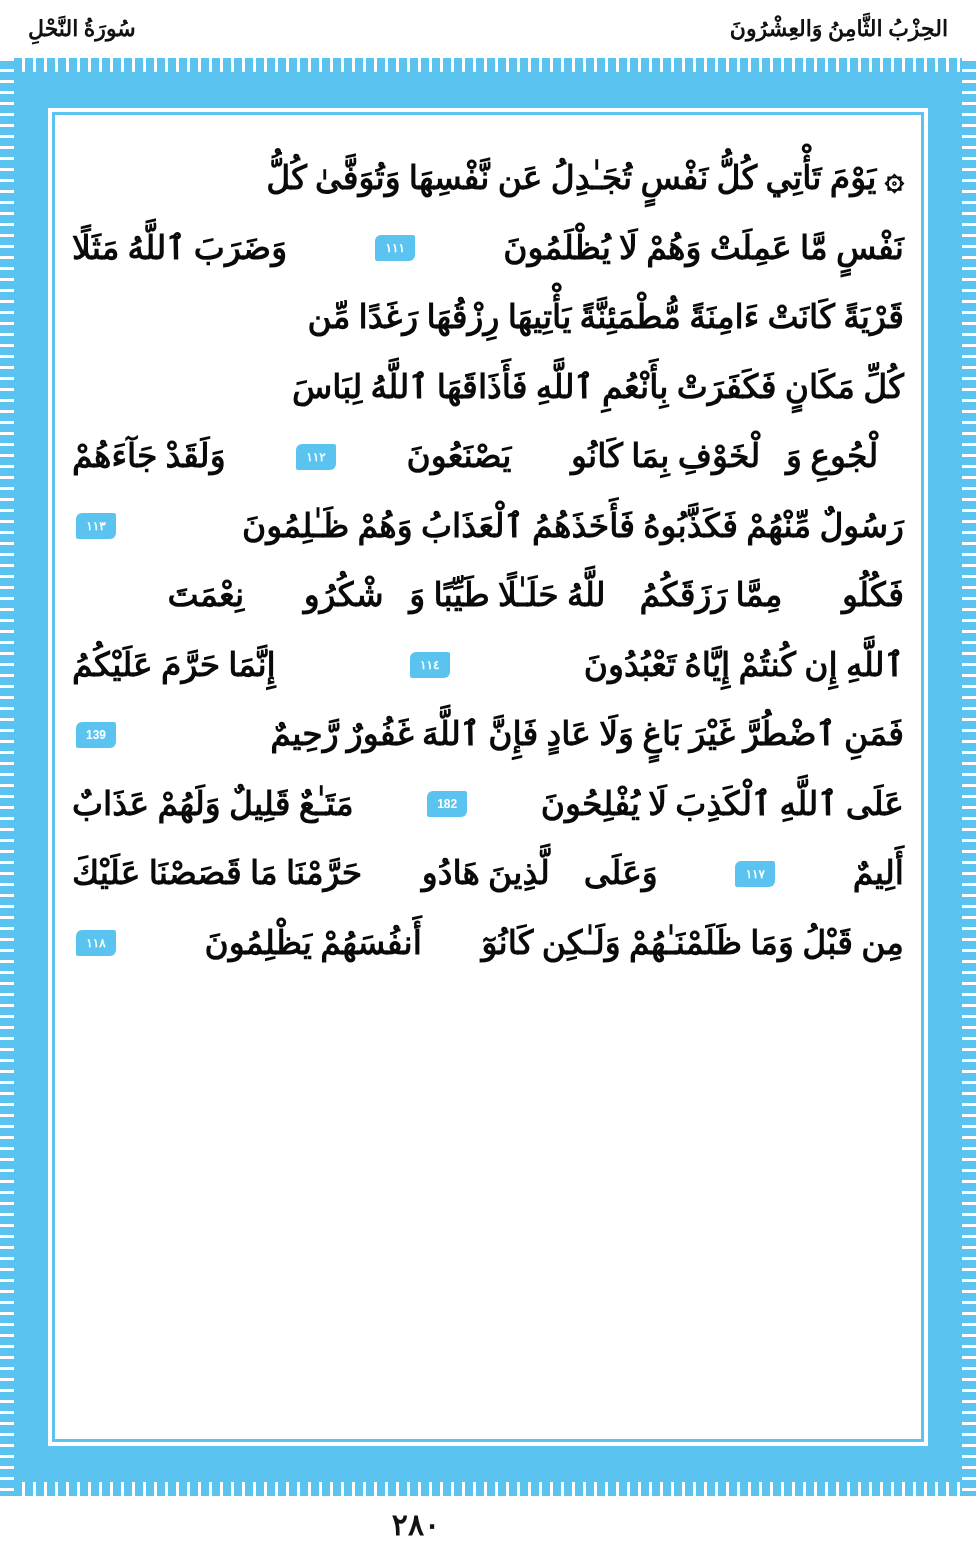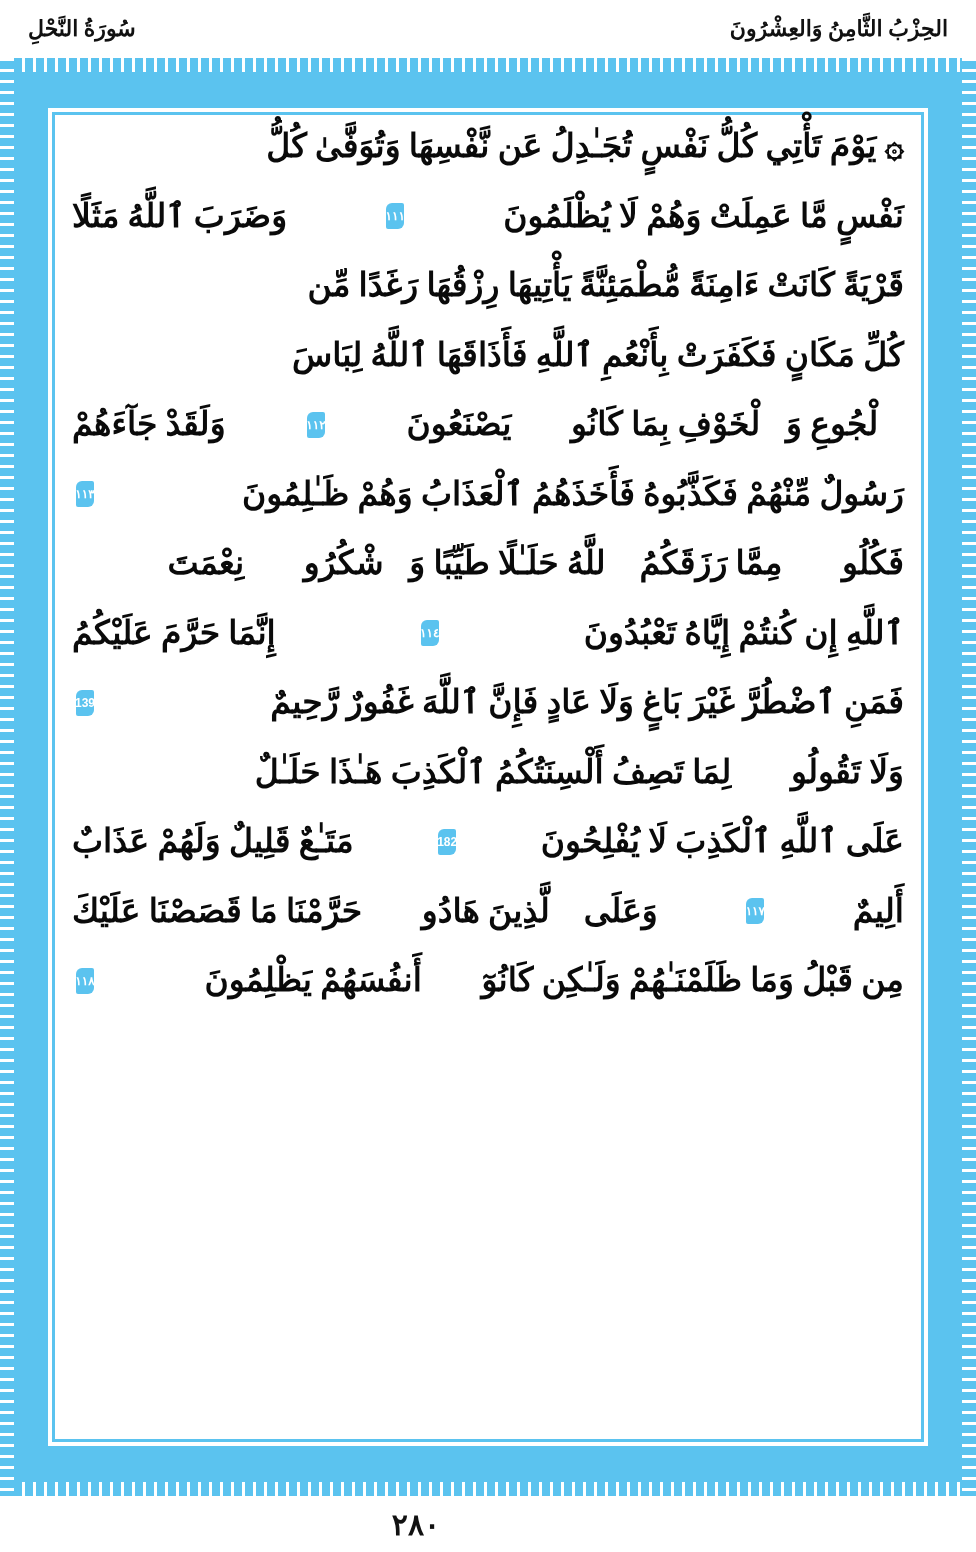--- a/index.html
+++ b/index.html
@@ -99,21 +99,21 @@
     width: 872px;
     height: 1330px;
     border: 3px solid #5bc3ef;
     box-sizing: border-box;
     background: #ffffff;
   }
 
   
   .text-area {
     position: absolute;
-    top: 112px;
+    top: 144px;
     left: 72px;
     width: 832px;
     height: 1300px;
     box-sizing: border-box;
     direction: rtl;
     text-align: left;
   }
 
   .ayah-line {
     display: flex;
@@ -133,21 +133,21 @@
   }
   .ayah-line > span.word {
     display: inline-block;
   }
 
   
   .ayah-mark {
     display: inline-flex;
     align-items: center;
     justify-content: center;
-    width: 18px;
+    width: 40px;
     height: 26px;
     background: #5bc3ef;
     color: #ffffff;
     font-size: 12px;
     font-weight: bold;
     font-family: "Liberation Sans", sans-serif;
     border-radius: 6px 2px 6px 2px;
     margin: 0 4px;
     vertical-align: middle;
     line-height: 1;
@@ -231,23 +231,20 @@
       <span class="ayah-mark">١١٤</span>
       <span class="word">إِنَّمَا حَرَّمَ عَلَيْكُمُ</span>
     </div>
 
 
     <div class="ayah-line">
       <span class="word">فَمَنِ ٱضْطُرَّ غَيْرَ بَاغٍ وَلَا عَادٍ فَإِنَّ ٱللَّهَ غَفُورٌ رَّحِيمٌ</span>
       <span class="ayah-mark">139</span>
     </div>
 
-    <div class="ayah-line">
-      <span class="word">وَلَا تَقُولُوا۟ لِمَا تَصِفُ أَلْسِنَتُكُمُ ٱلْكَذِبَ هَـٰذَا حَلَـٰلٌ</span>
-    </div>
 
 
     <div class="ayah-line">
       <span class="word">عَلَى ٱللَّهِ ٱلْكَذِبَ لَا يُفْلِحُونَ</span>
       <span class="ayah-mark">182</span>
       <span class="word">مَتَـٰعٌ قَلِيلٌ وَلَهُمْ عَذَابٌ</span>
     </div>
 
     <div class="ayah-line">
       <span class="word">أَلِيمٌ</span>

